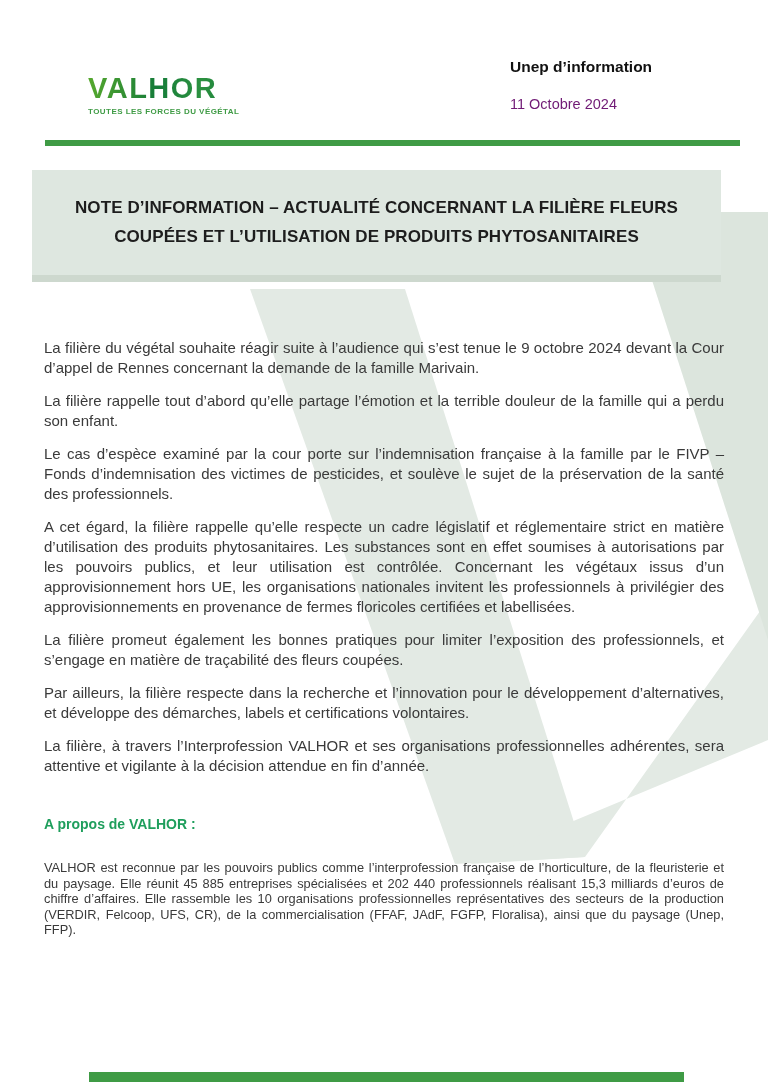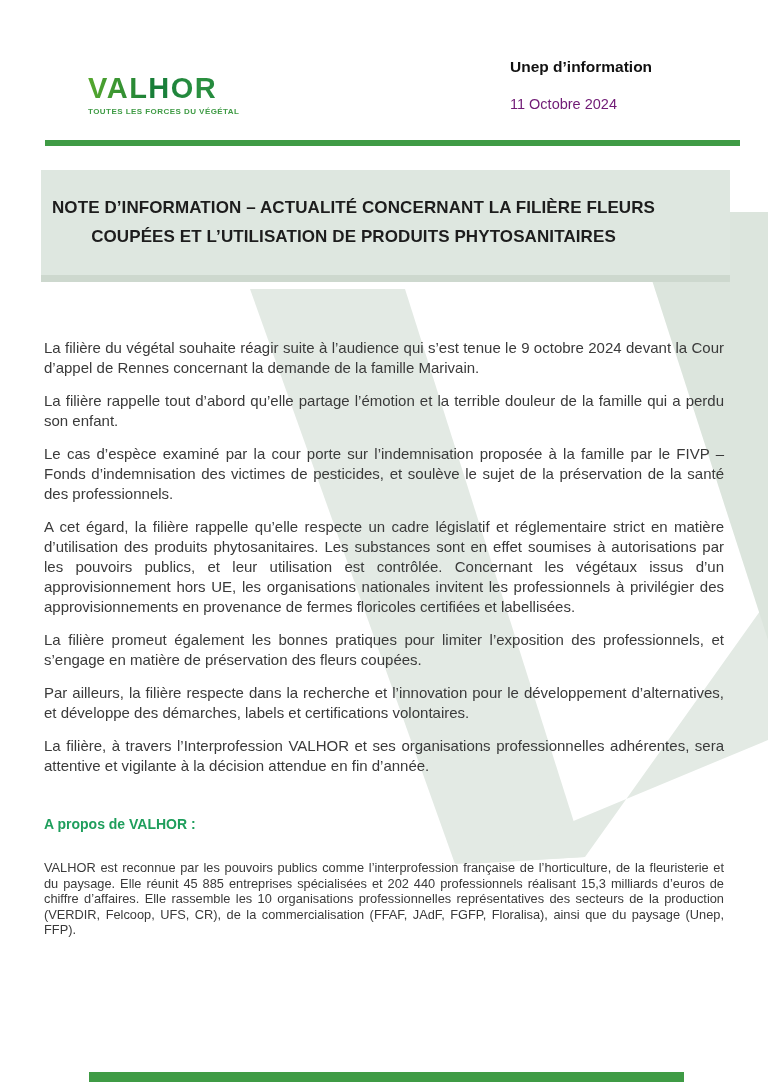--- a/index.html
+++ b/index.html
@@ -54,25 +54,25 @@
   }
   .header-meta{position:absolute;left:510px;top:58px;width:240px;}
   .doc-type{font-size:15.5px;font-weight:700;color:#111;}
   .doc-date{margin-top:20px;font-size:14.5px;font-weight:400;color:#701a75;}
   .header-rule{
     position:absolute;left:45px;top:140px;width:695px;height:6px;
     background:var(--brand-green,#3f9b45);
   }
   
   .banner{
-    position:absolute;left:41px;top:170px;width:689px;height:112px;
+    position:absolute;left:32px;top:170px;width:689px;height:112px;
     background:var(--banner-bg,#dee7e0);
     border-bottom:7px solid var(--banner-edge,#cdd8ce);
     z-index:2;
-    display:flex;align-items:center;justify-content:flex-start;
+    display:flex;align-items:center;justify-content:center;
   }
   .banner h1{
     max-width:625px;
     padding:0 10px;
     text-align:center;
     font-size:17px;line-height:1.68;font-weight:700;
     letter-spacing:0.1px;
     color:var(--title-text,#1d1d1d);
   }
   
@@ -134,23 +134,23 @@
     <div class="header-rule"></div>
   </div>
 
   <div class="banner">
     <h1>NOTE D’INFORMATION – ACTUALITÉ CONCERNANT LA FILIÈRE FLEURS COUPÉES ET L’UTILISATION DE PRODUITS PHYTOSANITAIRES</h1>
   </div>
 
   <div class="content">
       <p>La filière du végétal souhaite réagir suite à l’audience qui s’est tenue le 9 octobre 2024 devant la Cour d’appel de Rennes concernant la demande de la famille Marivain.</p>
       <p>La filière rappelle tout d’abord qu’elle partage l’émotion et la terrible douleur de la famille qui a perdu son enfant.</p>
-      <p>Le cas d’espèce examiné par la cour porte sur l’indemnisation proposée à la famille par le FIVP – Fonds d’indemnisation des victimes de pesticides, et soulève le sujet de la préservation de la santé des professionnels.</p>
+      <p>Le cas d’espèce examiné par la cour porte sur l’indemnisation française à la famille par le FIVP – Fonds d’indemnisation des victimes de pesticides, et soulève le sujet de la préservation de la santé des professionnels.</p>
       <p>A cet égard, la filière rappelle qu’elle respecte un cadre législatif et réglementaire strict en matière d’utilisation des produits phytosanitaires. Les substances sont en effet soumises à autorisations par les pouvoirs publics, et leur utilisation est contrôlée. Concernant les végétaux issus d’un approvisionnement hors UE, les organisations nationales invitent les professionnels à privilégier des approvisionnements en provenance de fermes floricoles certifiées et labellisées.</p>
-      <p>La filière promeut également les bonnes pratiques pour limiter l’exposition des professionnels, et s’engage en matière de préservation des fleurs coupées.</p>
+      <p>La filière promeut également les bonnes pratiques pour limiter l’exposition des professionnels, et s’engage en matière de traçabilité des fleurs coupées.</p>
       <p>Par ailleurs, la filière respecte dans la recherche et l’innovation pour le développement d’alternatives, et développe des démarches, labels et certifications volontaires.</p>
       <p>La filière, à travers l’Interprofession VALHOR et ses organisations professionnelles adhérentes, sera attentive et vigilante à la décision attendue en fin d’année.</p>
     </div>
 
   <div class="about">
     <div class="about-heading">A propos de VALHOR :</div>
     <div class="about-text">VALHOR est reconnue par les pouvoirs publics comme l’interprofession française de l’horticulture, de la fleuristerie et du paysage. Elle réunit 45 885 entreprises spécialisées et 202 440 professionnels réalisant 15,3 milliards d’euros de chiffre d’affaires. Elle rassemble les 10 organisations professionnelles représentatives des secteurs de la production (VERDIR, Felcoop, UFS, CR), de la commercialisation (FFAF, JAdF, FGFP, Floralisa), ainsi que du paysage (Unep, FFP).</div>
   </div>
 
   <div class="footer-bar"></div>

